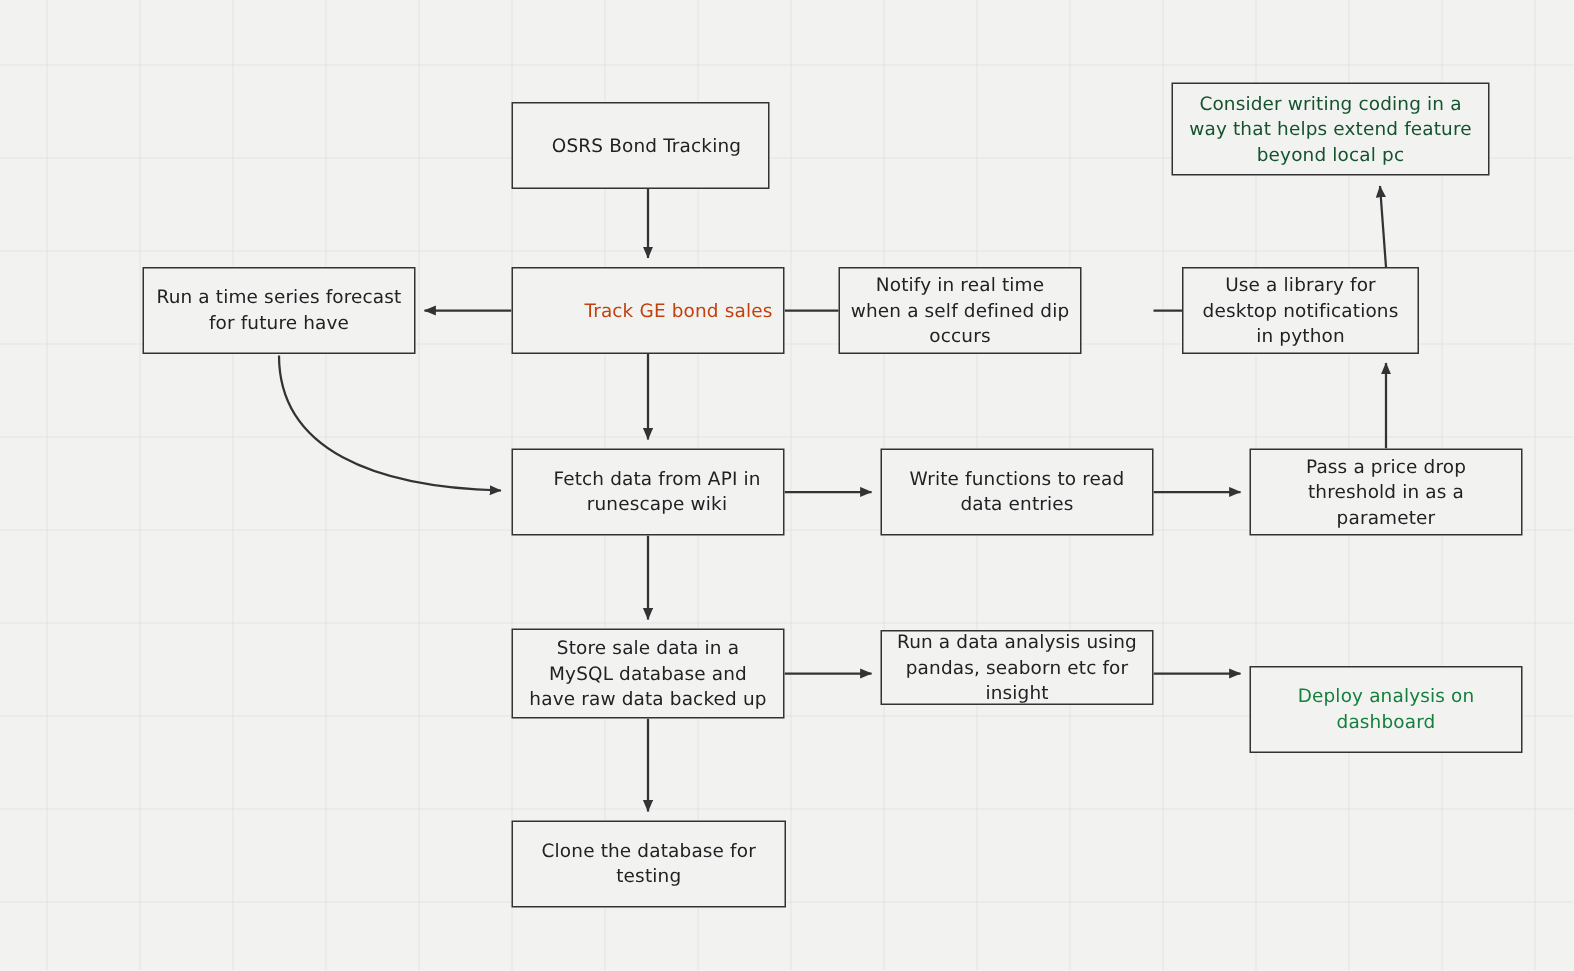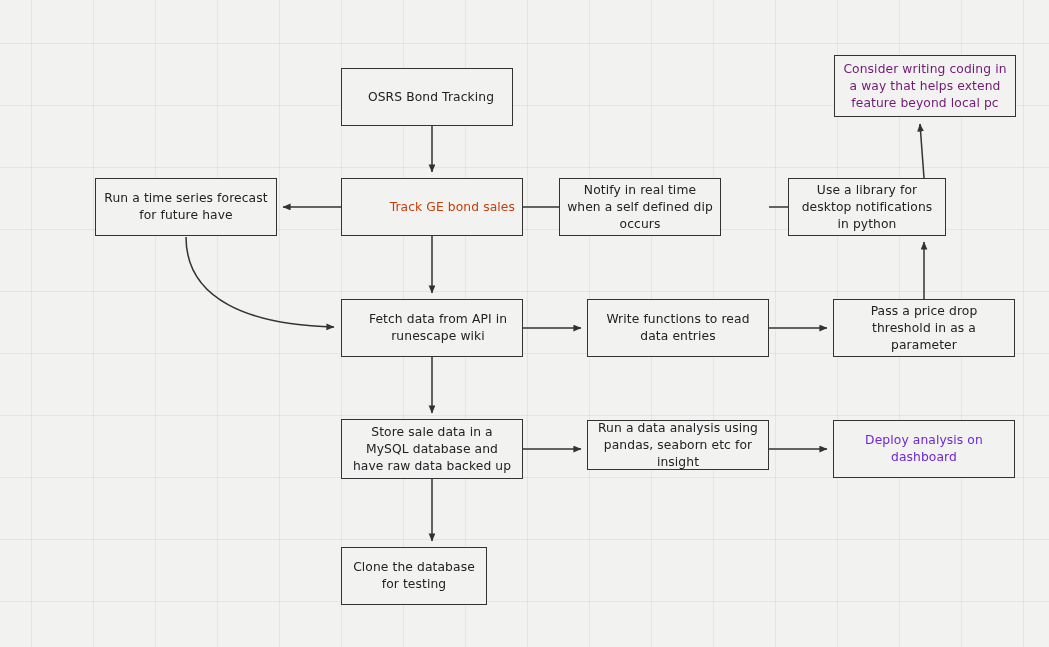--- a/index.html
+++ b/index.html
@@ -105,38 +105,38 @@
   </div>
   <div class="node" style="left: 341px; top: 178px; width: 182px; height: 58px; border-color: rgb(51, 51, 53); background: rgb(242, 242, 241); color: #c2410c; justify-content: flex-end;">
     <span>Track GE bond sales</span>
   </div>
   <div class="node" style="left: 559px; top: 178px; width: 162px; height: 58px; border-color: rgb(51, 51, 53); background: rgb(242, 242, 241); color: rgb(34, 34, 36);">
     <span>Notify in real time when a self defined dip occurs</span>
   </div>
   <div class="node" style="left: 788px; top: 178px; width: 158px; height: 58px; border-color: rgb(51, 51, 53); background: rgb(242, 242, 241); color: rgb(34, 34, 36);">
     <span>Use a library for desktop notifications in python</span>
   </div>
-  <div class="node" style="left: 834px; top: 55px; width: 182px; height: 62px; border-color: rgb(51, 51, 53); background: rgb(242, 242, 241); color: #701a75;">
+  <div class="node" style="left: 781px; top: 55px; width: 212px; height: 62px; border-color: rgb(51, 51, 53); background: rgb(242, 242, 241); color: #14532d;">
     <span>Consider writing coding in a way that helps extend feature beyond local pc</span>
   </div>
   <div class="node" style="left: 341px; top: 299px; width: 182px; height: 58px; border-color: rgb(51, 51, 53); background: rgb(242, 242, 241); color: rgb(34, 34, 36); padding-left: 19px;">
     <span>Fetch data from API in runescape wiki</span>
   </div>
   <div class="node" style="left: 587px; top: 299px; width: 182px; height: 58px; border-color: rgb(51, 51, 53); background: rgb(242, 242, 241); color: rgb(34, 34, 36); align-items: center;">
     <span>Write functions to read data entries</span>
   </div>
   <div class="node" style="left: 341px; top: 419px; width: 182px; height: 60px; border-color: rgb(51, 51, 53); background: rgb(242, 242, 241); color: rgb(34, 34, 36);">
     <span>Store sale data in a MySQL database and have raw data backed up</span>
   </div>
   <div class="node" style="left: 833px; top: 299px; width: 182px; height: 58px; border-color: rgb(51, 51, 53); background: rgb(242, 242, 241); color: rgb(34, 34, 36);">
     <span>Pass a price drop  threshold in as a parameter</span>
   </div>
   <div class="node" style="left: 587px; top: 420px; width: 182px; height: 50px; border-color: rgb(51, 51, 53); background: rgb(242, 242, 241); color: rgb(34, 34, 36);">
     <span>Run a data analysis using pandas, seaborn etc for insight</span>
   </div>
-  <div class="node" style="left: 833px; top: 420px; width: 182px; height: 58px; border-color: rgb(51, 51, 53); background: rgb(242, 242, 241); color: #6d28d9;">
+  <div class="node" style="left: 833px; top: 444px; width: 182px; height: 58px; border-color: rgb(51, 51, 53); background: rgb(242, 242, 241); color: #15803d;">
     <span>Deploy analysis on dashboard</span>
   </div>
-  <div class="node" style="left: 341px; top: 547px; width: 146px; height: 58px; border-color: rgb(51, 51, 53); background: rgb(242, 242, 241); color: rgb(34, 34, 36);">
+  <div class="node" style="left: 341px; top: 547px; width: 183px; height: 58px; border-color: rgb(51, 51, 53); background: rgb(242, 242, 241); color: rgb(34, 34, 36);">
     <span>Clone the database for testing</span>
   </div>
 
 </div>
 
 </body></html>

